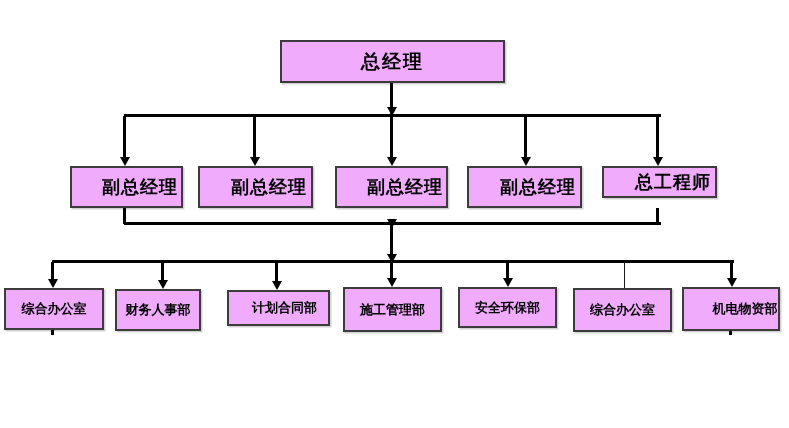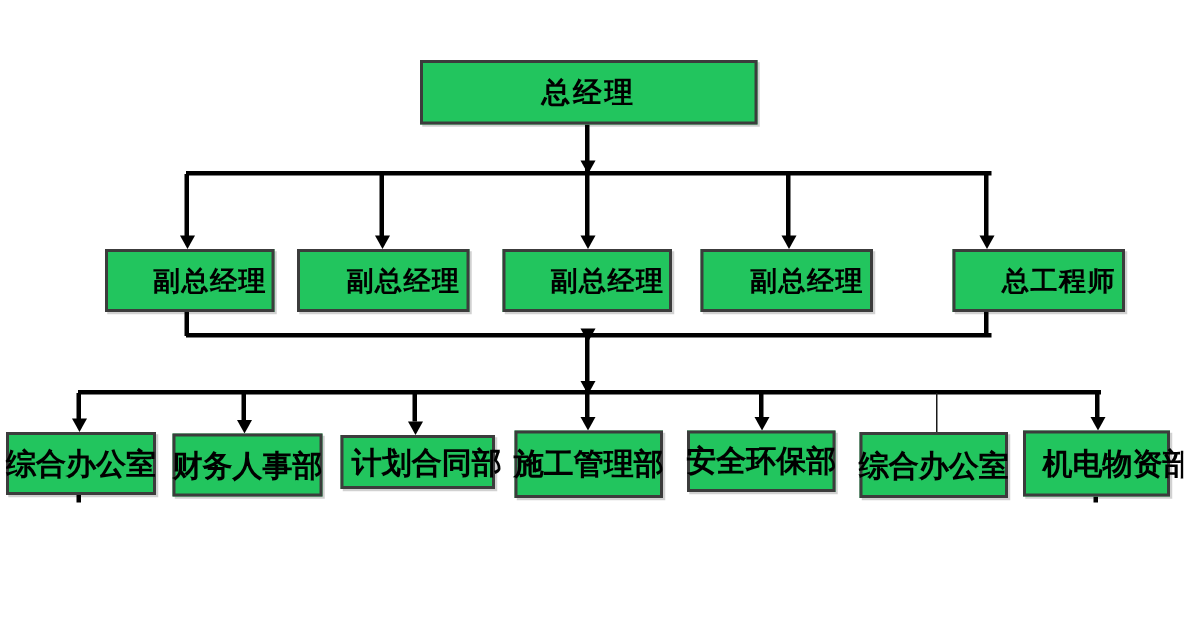--- a/index.html
+++ b/index.html
@@ -10,33 +10,33 @@
     position: relative;
     width: 789px;
     height: 428px;
     background: #ffffff;
     overflow: hidden;
   }
 
   
   .node {
     position: absolute;
-    background: #22c55e;
+    background: #f0abfc;
     border: 2px solid #3c3c3c;
     box-shadow: 1.5px 1.5px 0 rgba(0,0,0,0.18);
     display: flex;
     align-items: center;
     justify-content: center;
     color: #000000;
     font-weight: 700;
     white-space: nowrap;
   }
   .node.root   { font-size: 19px; letter-spacing: 2px; }
   .node.lvl2   { font-size: 18px; letter-spacing: 1px; padding-left: 27px; }
-  .node.lvl3   { font-size: 20px; letter-spacing: 0; }
+  .node.lvl3   { font-size: 13px; letter-spacing: 0; }
 
   
   .hline, .vline, .stub {
     position: absolute;
     background: #000000;
   }
   .hline { height: 3px; }
   .vline { width: 3px; }
   .vline.thin { width: 1px; background: #1a1a1a; }
   .stub { width: 3px; }
@@ -109,28 +109,28 @@
   </div>
   <div class="node lvl2" style="left:198px; top:166px; width:115px; height:42px;">
     <span>副总经理</span>
   </div>
   <div class="node lvl2" style="left:335px; top:166px; width:113px; height:42px;">
     <span>副总经理</span>
   </div>
   <div class="node lvl2" style="left:467px; top:166px; width:115px; height:42px;">
     <span>副总经理</span>
   </div>
-  <div class="node lvl2" style="left:635px; top:166px; width:115px; height:42px;">
+  <div class="node lvl2" style="left:602px; top:166px; width:115px; height:32px;">
     <span>总工程师</span>
   </div>
 
   <div class="node lvl3" style="left:4px; top:288px; width:100px; height:42px;">
     <span>综合办公室</span>
   </div>
-  <div class="node lvl3" style="left:115px; top:289px; width:100px; height:42px;">
+  <div class="node lvl3" style="left:115px; top:289px; width:86px; height:42px;">
     <span>财务人事部</span>
   </div>
   <div class="node lvl3" style="left:227px; top:290px; width:103px; height:36px;padding-left:12px;">
     <span>计划合同部</span>
   </div>
   <div class="node lvl3" style="left:343px; top:287px; width:99px; height:45px;">
     <span>施工管理部</span>
   </div>
   <div class="node lvl3" style="left:458px; top:287px; width:99px; height:41px;">
     <span>安全环保部</span>

